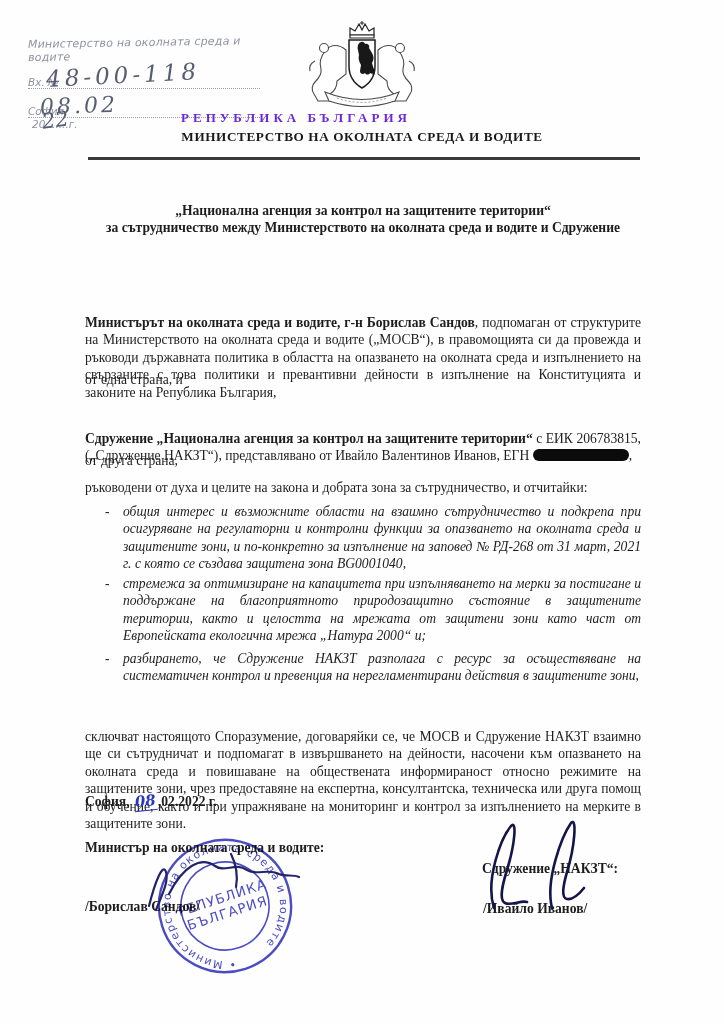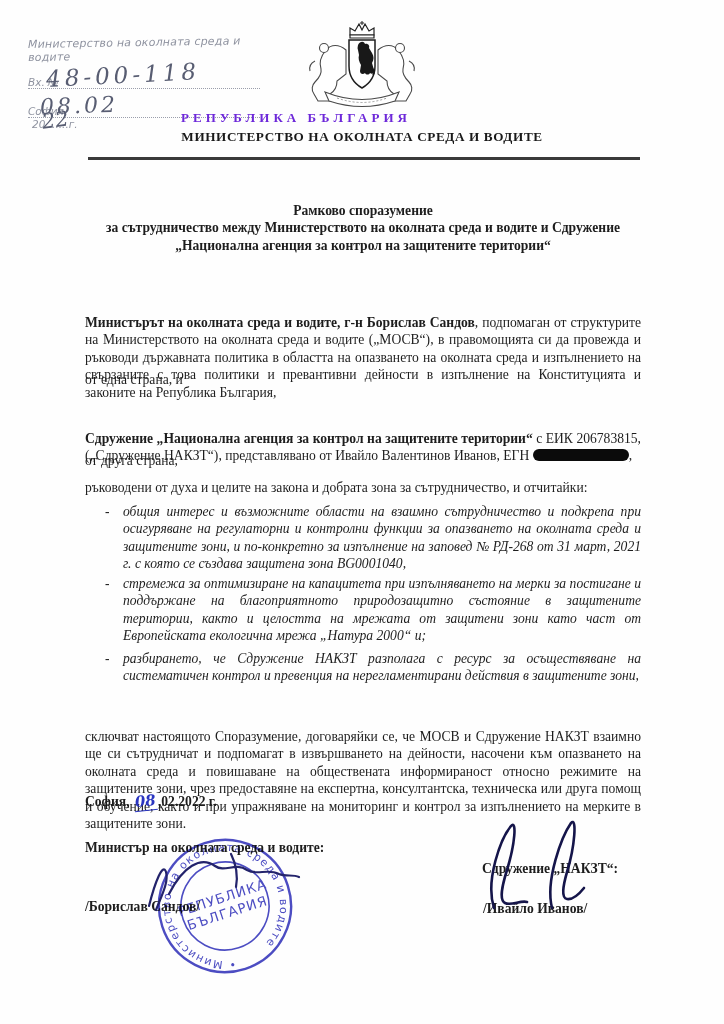--- a/index.html
+++ b/index.html
@@ -119,23 +119,22 @@
       <path d="M28,74 q37,15 74,0 l-4,9 q-33,11 -66,0 z"></path>
       <path d="M40,80 q25,9 50,0" stroke="#9a9a9a" stroke-width="1" fill="none" stroke-dasharray="2,2"></path>
     </g>
   </svg>
 
   <div class="hdr-republic">РЕПУБЛИКА БЪЛГАРИЯ</div>
   <div class="hdr-ministry">МИНИСТЕРСТВО НА ОКОЛНАТА СРЕДА И ВОДИТЕ</div>
   <div class="hdr-rule"></div>
 
   <div class="blk center b" style="top:202px;">
-    <div>Рамково споразумение</div>
+    <div>„Национална агенция за контрол на защитените територии“</div>
     <div>за сътрудничество между Министерството на околната среда и водите и Сдружение</div>
-    <div>„Национална агенция за контрол на защитените територии“</div>
   </div>
 
   <div class="blk just" style="top:278px;"><span class="b">Министърът на околната среда и водите, г-н Борислав Сандов</span><span>, подпомаган от структурите на Министерството на околната среда и водите („МОСВ“), в правомощията си да провежда и ръководи държавната политика в областта на опазването на околната среда и изпълнението на свързаните с това политики и превантивни дейности в изпълнение на Конституцията и законите на Република България,</span></div>
 
   <div class="blk" style="top:371px;">от една страна, и</div>
 
   <div class="blk just" style="top:394px;"><span class="b">Сдружение „Национална агенция за контрол на защитените територии“</span><span> с ЕИК 206783815, („Сдружение НАКЗТ“), представлявано от Ивайло Валентинов Иванов, ЕГН </span><span class="redact"></span><span>,</span></div>
 
   <div class="blk" style="top:452px;">от друга страна,</div>
 

